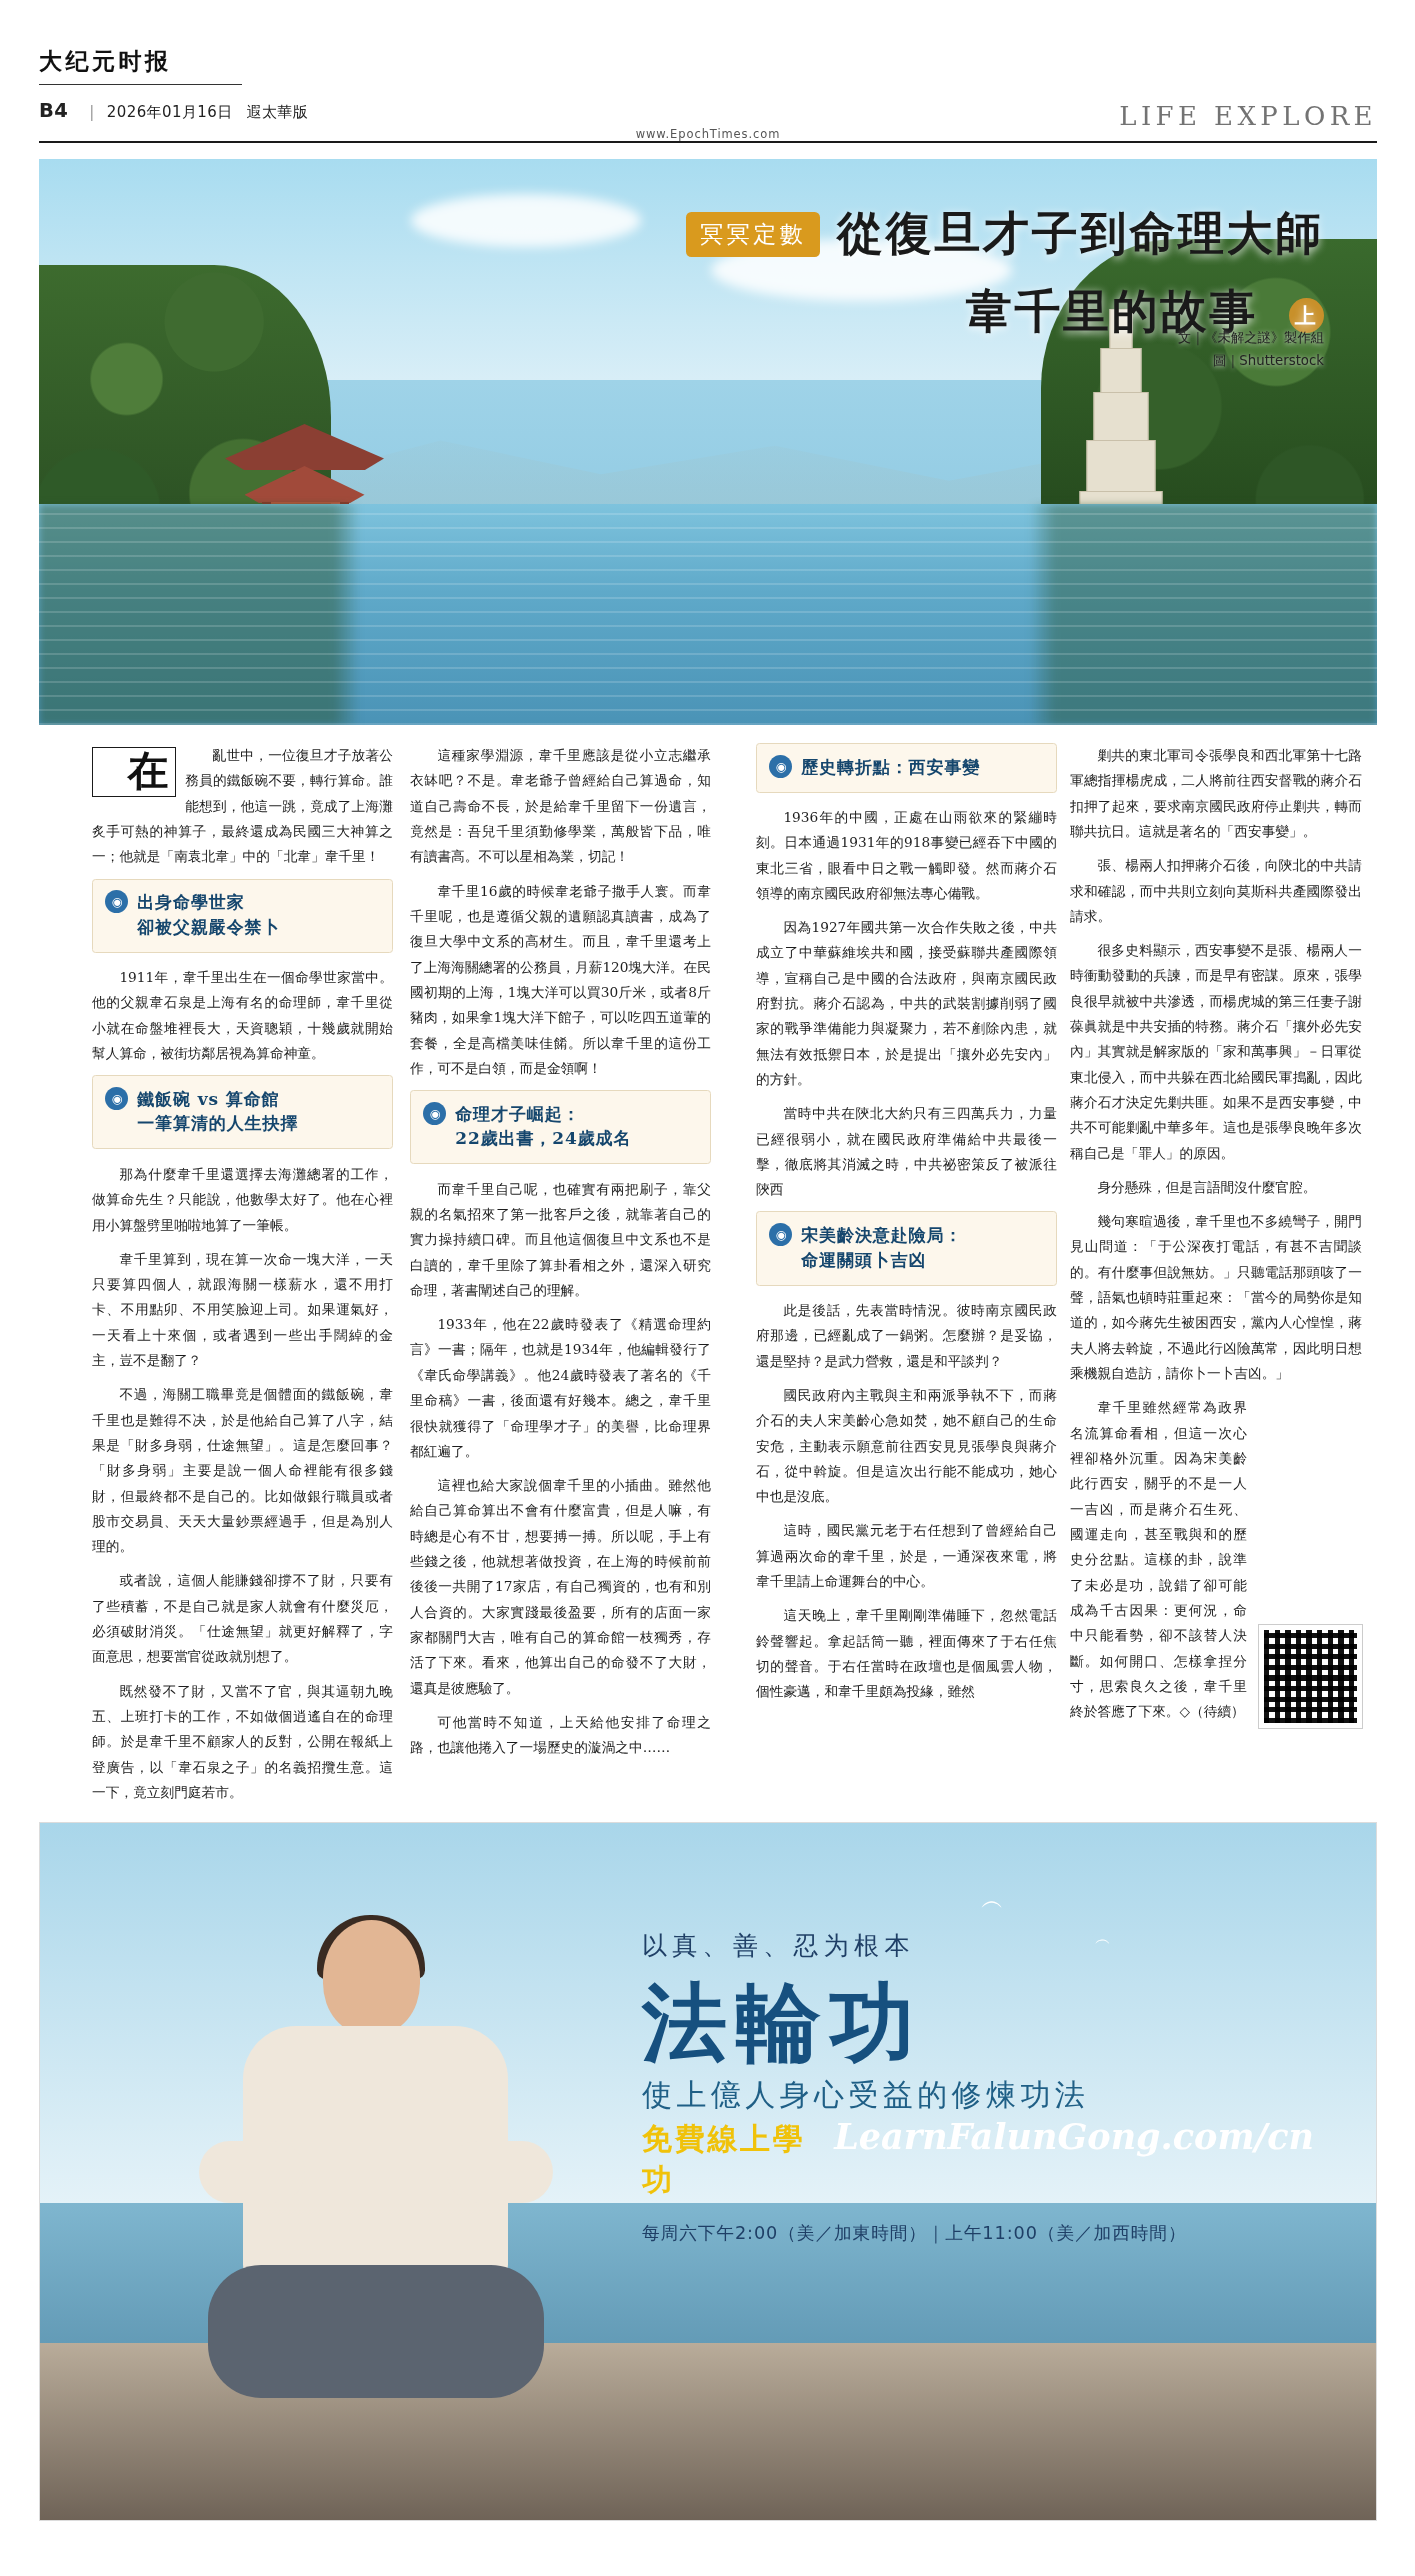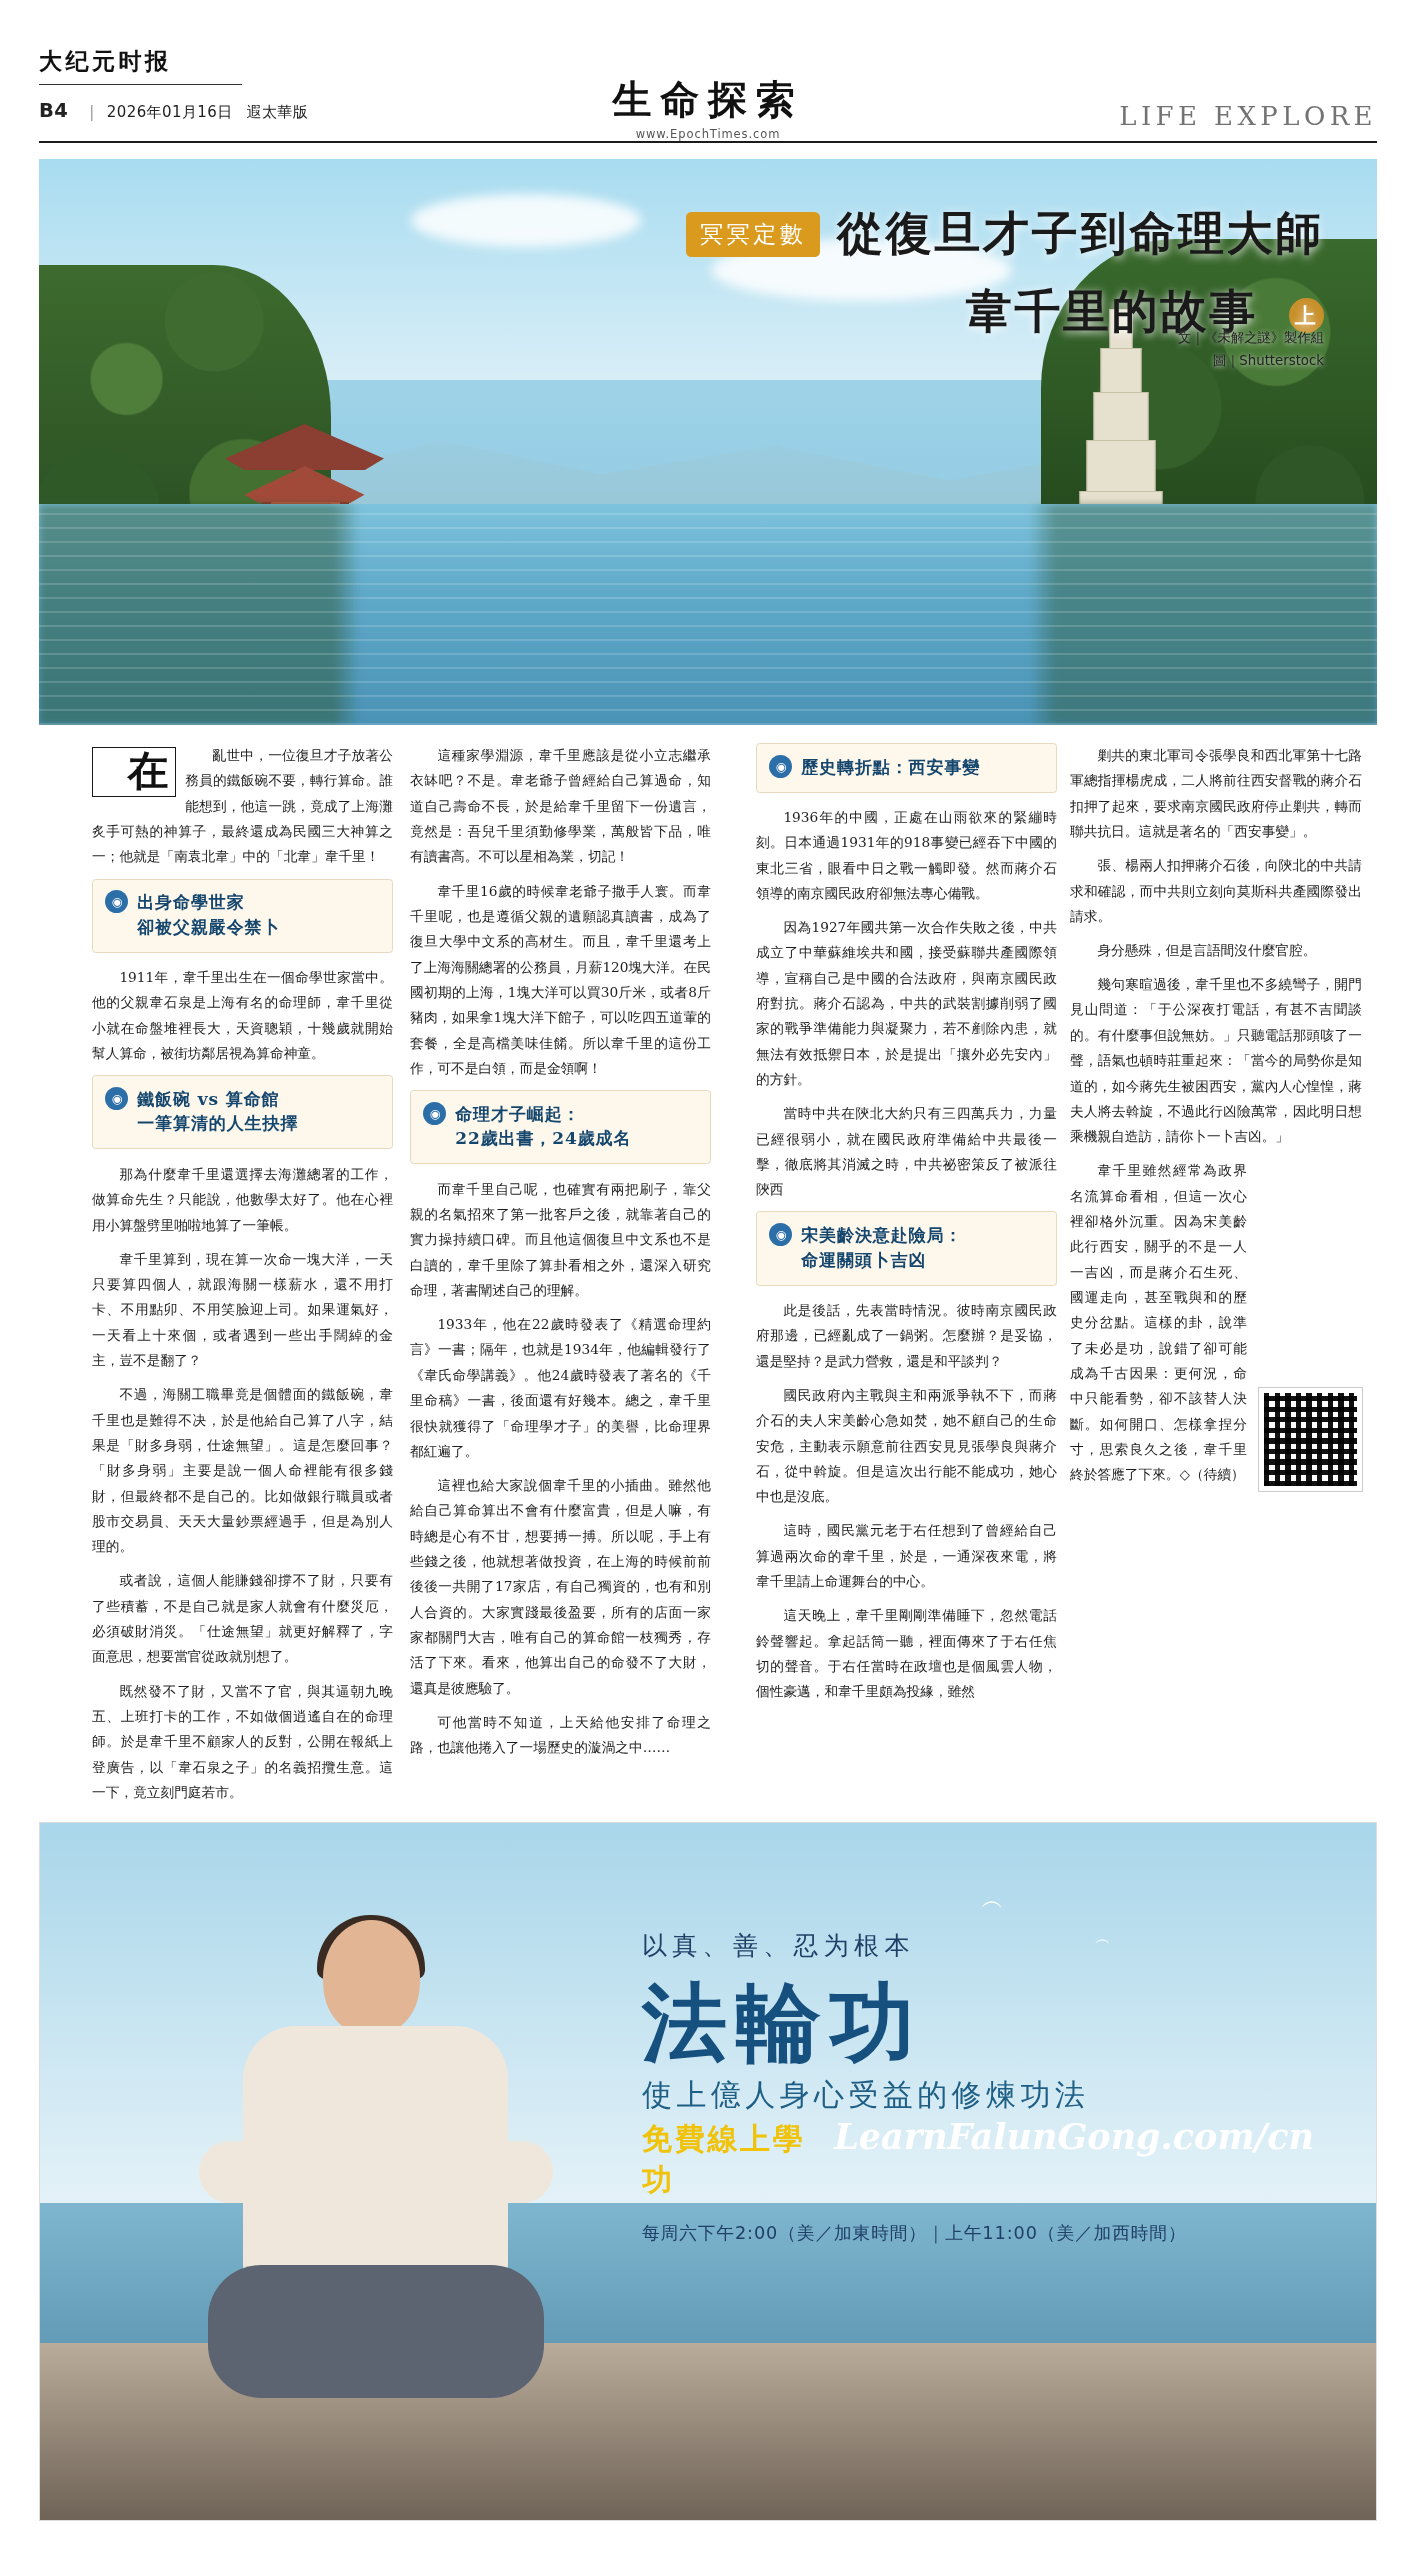--- a/index.html
+++ b/index.html
@@ -226,21 +226,20 @@
 <div class="page">
 
   <div class="masthead">
     <div class="mast-logo">大纪元时报</div>
     <div class="mast-left-sub">
       <span class="bcode">B4</span>
       <span class="sep">|</span>
       <span>2026年01月16日</span>
       <span style="margin-left:8.8px">遐太華版</span>
     </div>
-    <div class="mast-title">生命探索</div>
     <div class="mast-url">www.EpochTimes.com</div>
     <div class="mast-right">LIFE EXPLORE</div>
   </div>
 
   <div class="hero">
     <div class="sky"></div>
     <div class="cloud" style="left:372px;top:35px;width:230px;height:53px;"></div>
     <div class="cloud" style="left:672px;top:80px;width:301px;height:62px;"></div>
     <div class="mountain"></div>
     <div class="trees-left"></div>
@@ -359,20 +358,21 @@
       </div>
       <p class="body">此是後話，先表當時情況。彼時南京國民政府那邊，已經亂成了一鍋粥。怎麼辦？是妥協，還是堅持？是武力營救，還是和平談判？</p>
       <p class="body">國民政府內主戰與主和兩派爭執不下，而蔣介石的夫人宋美齡心急如焚，她不顧自己的生命安危，主動表示願意前往西安見見張學良與蔣介石，從中斡旋。但是這次出行能不能成功，她心中也是沒底。</p>
       <p class="body">這時，國民黨元老于右任想到了曾經給自己算過兩次命的韋千里，於是，一通深夜來電，將韋千里請上命運舞台的中心。</p>
       <p class="body">這天晚上，韋千里剛剛準備睡下，忽然電話鈴聲響起。拿起話筒一聽，裡面傳來了于右任焦切的聲音。于右任當時在政壇也是個風雲人物，個性豪邁，和韋千里頗為投緣，雖然</p>
     </div>
 
     <div class="col col4">
       <p class="body">剿共的東北軍司令張學良和西北軍第十七路軍總指揮楊虎成，二人將前往西安督戰的蔣介石扣押了起來，要求南京國民政府停止剿共，轉而聯共抗日。這就是著名的「西安事變」。</p>
       <p class="body">張、楊兩人扣押蔣介石後，向陝北的中共請求和確認，而中共則立刻向莫斯科共產國際發出請求。</p>
+      <p class="body">很多史料顯示，西安事變不是張、楊兩人一時衝動發動的兵諫，而是早有密謀。原來，張學良很早就被中共滲透，而楊虎城的第三任妻子謝葆眞就是中共安插的特務。蔣介石「攘外必先安內」其實就是解家版的「家和萬事興」－日軍從東北侵入，而中共躲在西北給國民軍搗亂，因此蔣介石才決定先剿共匪。如果不是西安事變，中共不可能剿亂中華多年。這也是張學良晚年多次稱自己是「罪人」的原因。</p>
       <p class="body">身分懸殊，但是言語間沒什麼官腔。</p>
       <p class="body">幾句寒暄過後，韋千里也不多繞彎子，開門見山問道：「于公深夜打電話，有甚不吉聞談的。有什麼事但說無妨。」只聽電話那頭咳了一聲，語氣也頓時莊重起來：「當今的局勢你是知道的，如今蔣先生被困西安，黨內人心惶惶，蔣夫人將去斡旋，不過此行凶險萬常，因此明日想乘機親自造訪，請你卜一卜吉凶。」</p>
       <p class="body" style="padding-right:115px">韋千里雖然經常為政界名流算命看相，但這一次心裡卻格外沉重。因為宋美齡此行西安，關乎的不是一人一吉凶，而是蔣介石生死、國運走向，甚至戰與和的歷史分岔點。這樣的卦，說準了未必是功，說錯了卻可能成為千古因果：更何況，命中只能看勢，卻不該替人決斷。如何開口、怎樣拿捏分寸，思索良久之後，韋千里終於答應了下來。◇（待續）</p>
       <div class="qr"></div>
     </div>
   </div>
 
   <div class="ad">
     <div class="ad-sky"></div>
     <div class="ad-sea"></div>

